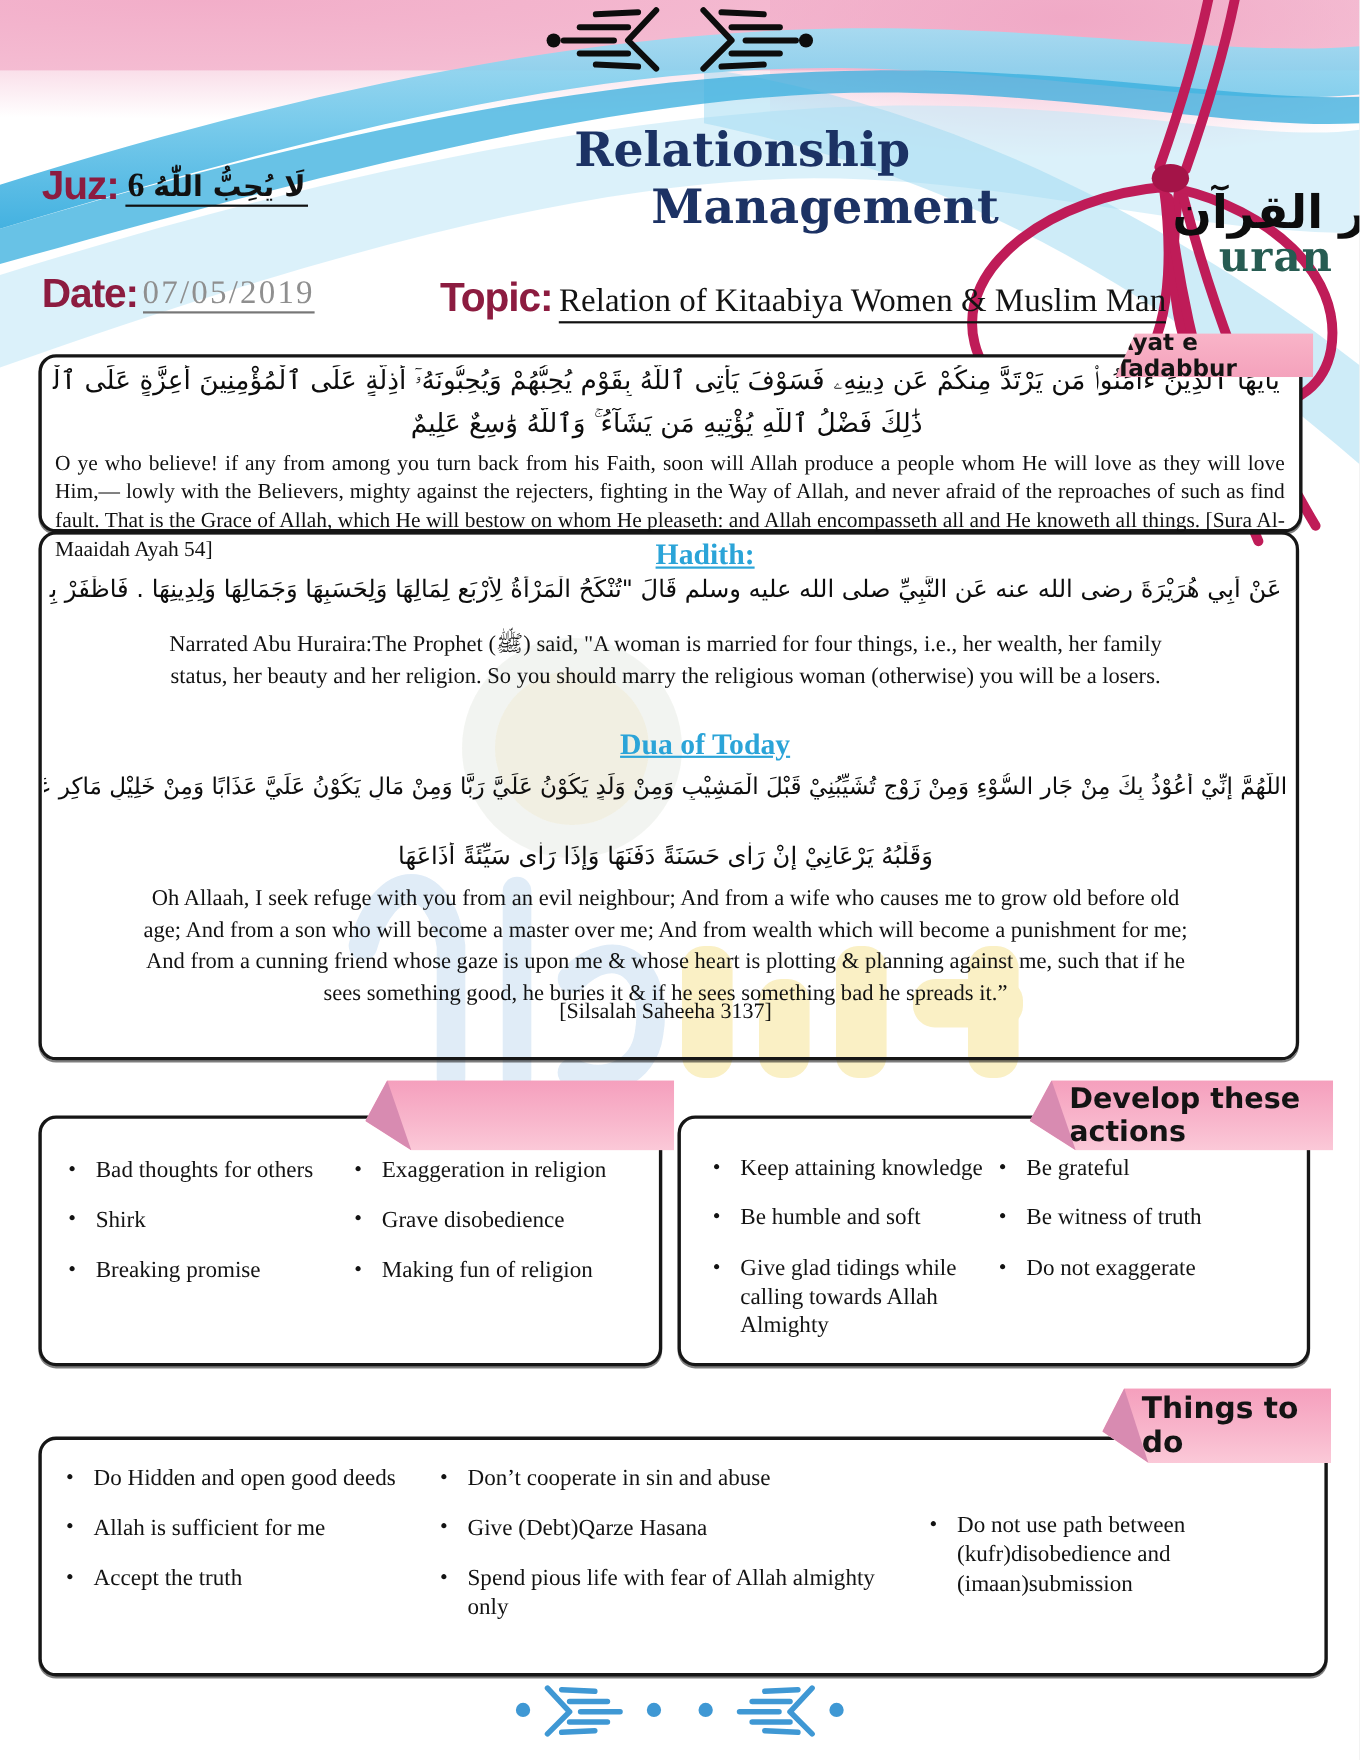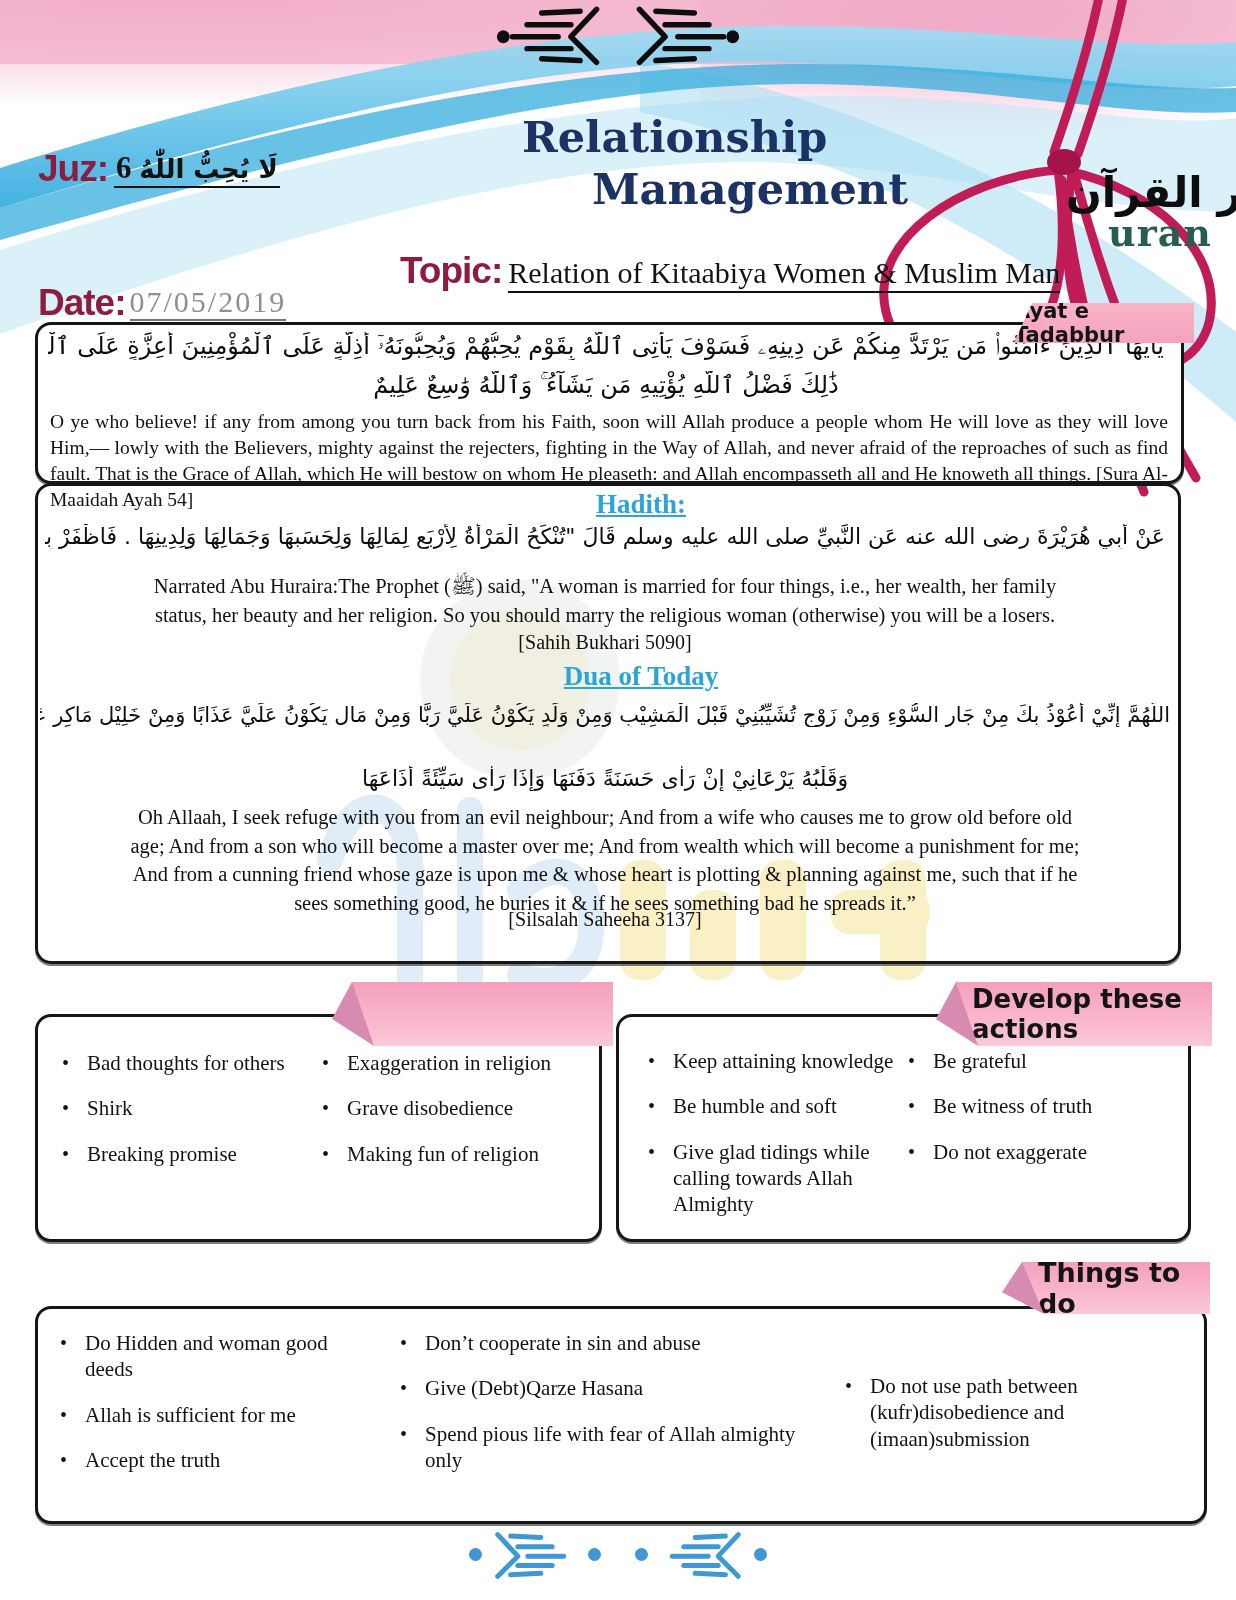--- a/index.html
+++ b/index.html
@@ -17,21 +17,21 @@
   .subtitle{font-family:"DejaVu Serif",serif;font-weight:bold;color:#1c3264;z-index:3;}
   .sub1{top:112px;left:522px;font-size:43px;}
   .sub2{top:164px;left:592px;font-size:43px;}
 
   .label-maroon{font-family:"Liberation Sans",sans-serif;font-weight:bold;color:#8c1c40;
                 font-size:37px;letter-spacing:-1px;z-index:3;}
   .juz-row{top:148px;left:38px;display:flex;align-items:center;gap:6px;}
   .juz-val{font-family:"Liberation Serif",serif;font-weight:bold;color:#111;font-size:31px;
            border-bottom:2px solid #111;padding:0 2px;}
   .juz-val .ar{font-family:"DejaVu Sans",sans-serif;font-size:26px;margin-top:12px;}
-  .date-row{top:246px;left:38px;display:flex;align-items:center;gap:4px;margin-top:36px;}
+  .date-row{top:246px;left:38px;display:flex;align-items:center;gap:4px;}
   .date-val{color:#8f8f8f;font-size:30px;border-bottom:2px solid #777;letter-spacing:2px;}
   .topic-row{top:250px;left:400px;display:flex;align-items:baseline;gap:6px;}
   .topic-val{color:#131313;font-size:30px;border-bottom:2.5px solid #111;padding-bottom:1px;white-space:nowrap;}
 
   .logo-ar{top:168px;left:1066px;font-family:"DejaVu Sans",sans-serif;font-weight:bold;
            font-size:42px;color:#4a232e;z-index:2;}
   .logo-latin{top:210px;left:1108px;font-family:"DejaVu Serif",serif;font-weight:bold;
               font-size:38px;color:#275c52;z-index:2;letter-spacing:1px;}
 
   
@@ -73,21 +73,21 @@
   
   .banner{position:absolute;z-index:5;display:flex;align-items:center;justify-content:center;
           padding-left:52px;box-sizing:border-box;
           font-family:"DejaVu Sans",sans-serif;font-weight:bold;font-size:27px;color:#141414;
           background:linear-gradient(180deg,#f59fbd 0%,#f8b5cb 55%,#fbc9d8 100%);
           clip-path:polygon(36px 0,100% 0,100% 100%,58px 100%,16px 58%);}
   .banner .fold{position:absolute;left:0;top:0;width:70px;height:100%;
           clip-path:polygon(36px 0,58px 100%,16px 58%);background:#d88bb1;}
   .refrain-banner{left:316px;top:982px;width:297px;height:64px;}
   .develop-banner{left:920px;top:982px;width:292px;height:64px;font-size:26px;}
-  .todo-banner{left:986px;top:1262px;width:224px;height:52px;}
+  .todo-banner{left:986px;top:1262px;width:224px;height:68px;}
 
   
   ul.blist{list-style:none;margin:0;padding:0;position:absolute;z-index:2;}
   ul.blist li{display:flex;gap:18px;margin-bottom:19px;font-size:21px;line-height:1.25;
               font-family:"Liberation Serif",serif;color:#131313;}
   ul.blist .blt{font-size:20px;line-height:1.3;}
   .refrain-c1{left:62px;top:1050px;width:230px;}  .refrain-c1 li{margin-bottom:29px;}
   .refrain-c2{left:322px;top:1050px;width:250px;} .refrain-c2 li{margin-bottom:29px;}
   .develop-c1{left:648px;top:1048px;width:250px;} .develop-c1 li{margin-bottom:28px;}
   .develop-c2{left:908px;top:1048px;width:250px;} .develop-c2 li{margin-bottom:29px;}
@@ -210,21 +210,20 @@
   <div class="abs tag">Ayat e Tadabbur</div>
   <div class="box ayat-box"></div>
   <div class="abs arabic ayat-ar1">يَٰٓأَيُّهَا ٱلَّذِينَ ءَامَنُوا۟ مَن يَرْتَدَّ مِنكُمْ عَن دِينِهِۦ فَسَوْفَ يَأْتِى ٱللَّهُ بِقَوْمٍ يُحِبُّهُمْ وَيُحِبُّونَهُۥٓ أَذِلَّةٍ عَلَى ٱلْمُؤْمِنِينَ أَعِزَّةٍ عَلَى ٱلْكَٰفِرِينَ يُجَٰهِدُونَ فِى سَبِيلِ ٱللَّهِ وَلَا يَخَافُونَ لَوْمَةَ لَآئِمٍ</div>
   <div class="abs arabic ayat-ar2">ذَٰلِكَ فَضْلُ ٱللَّهِ يُؤْتِيهِ مَن يَشَآءُ ۚ وَٱللَّهُ وَٰسِعٌ عَلِيمٌ</div>
   <div class="abs ayat-eng">O ye who believe! if any from among you turn back from his Faith, soon will Allah produce a people whom He will love as they will love Him,— lowly with the Believers, mighty against the rejecters, fighting in the Way of Allah, and never afraid of the reproaches of such as find fault. That is the Grace of Allah, which He will bestow on whom He pleaseth: and Allah encompasseth all and He knoweth all things. [Sura Al-Maaidah Ayah 54]</div>
 
   <div class="box main-box"></div>
   <div class="abs cyan-head hadith-head">Hadith:</div>
   <div class="abs arabic hadith-ar">عَنْ أَبِي هُرَيْرَةَ رضى الله عنه عَنِ النَّبِيِّ صلى الله عليه وسلم قَالَ "تُنْكَحُ الْمَرْأَةُ لِأَرْبَعٍ لِمَالِهَا وَلِحَسَبِهَا وَجَمَالِهَا وَلِدِينِهَا . فَاظْفَرْ بِذَاتِ الدِّينِ تَرِبَتْ يَدَاكَ " .</div>
   <div class="abs hadith-eng">Narrated Abu Huraira:The Prophet (ﷺ) said, "A woman is married for four things, i.e., her wealth, her family status, her beauty and her religion. So you should marry the religious woman (otherwise) you will be a losers.</div>
-  <div class="abs hadith-ref">[Sahih Bukhari 5090]</div>
   <div class="abs cyan-head dua-head">Dua of Today</div>
   <div class="abs arabic dua-ar1">اللَّهُمَّ إِنِّيْ أَعُوْذُ بِكَ مِنْ جَارِ السُّوْءِ وَمِنْ زَوْجٍ تُشَيِّبُنِيْ قَبْلَ الْمَشِيْبِ وَمِنْ وَلَدٍ يَكُوْنُ عَلَيَّ رَبًّا وَمِنْ مَالٍ يَكُوْنُ عَلَيَّ عَذَابًا وَمِنْ خَلِيْلٍ مَاكِرٍ عَيْنُهُ تَرَانِيْ</div>
   <div class="abs arabic dua-ar2">وَقَلْبُهُ يَرْعَانِيْ إِنْ رَاٰى حَسَنَةً دَفَنَهَا وَإِذَا رَاٰى سَيِّئَةً أَذَاعَهَا</div>
   <div class="abs dua-eng">Oh Allaah, I seek refuge with you from an evil neighbour; And from a wife who causes me to grow old before old age; And from a son who will become a master over me; And from wealth which will become a punishment for me; And from a cunning friend whose gaze is upon me &amp; whose heart is plotting &amp; planning against me, such that if he sees something good, he buries it &amp; if he sees something bad he spreads it.”</div>
   <div class="abs dua-ref">[Silsalah Saheeha  3137]</div>
 
   <div class="banner refrain-banner">
     <span class="fold"></span>
     </div>
   <div class="box refrain-box"></div>
@@ -292,21 +291,21 @@
     </ul>
 
   <div class="banner todo-banner">
     <span class="fold"></span>
     <span>Things to do</span>
     </div>
   <div class="box todo-box"></div>
   <ul class="blist todo-c1">
       <li>
         <span class="blt">•</span>
-        <span>Do Hidden and woman good deeds</span>
+        <span>Do Hidden and open good deeds</span>
       </li>
       <li>
         <span class="blt">•</span>
         <span>Allah is sufficient for me</span>
       </li>
       <li>
         <span class="blt">•</span>
         <span>Accept the truth</span>
       </li>
     </ul>

